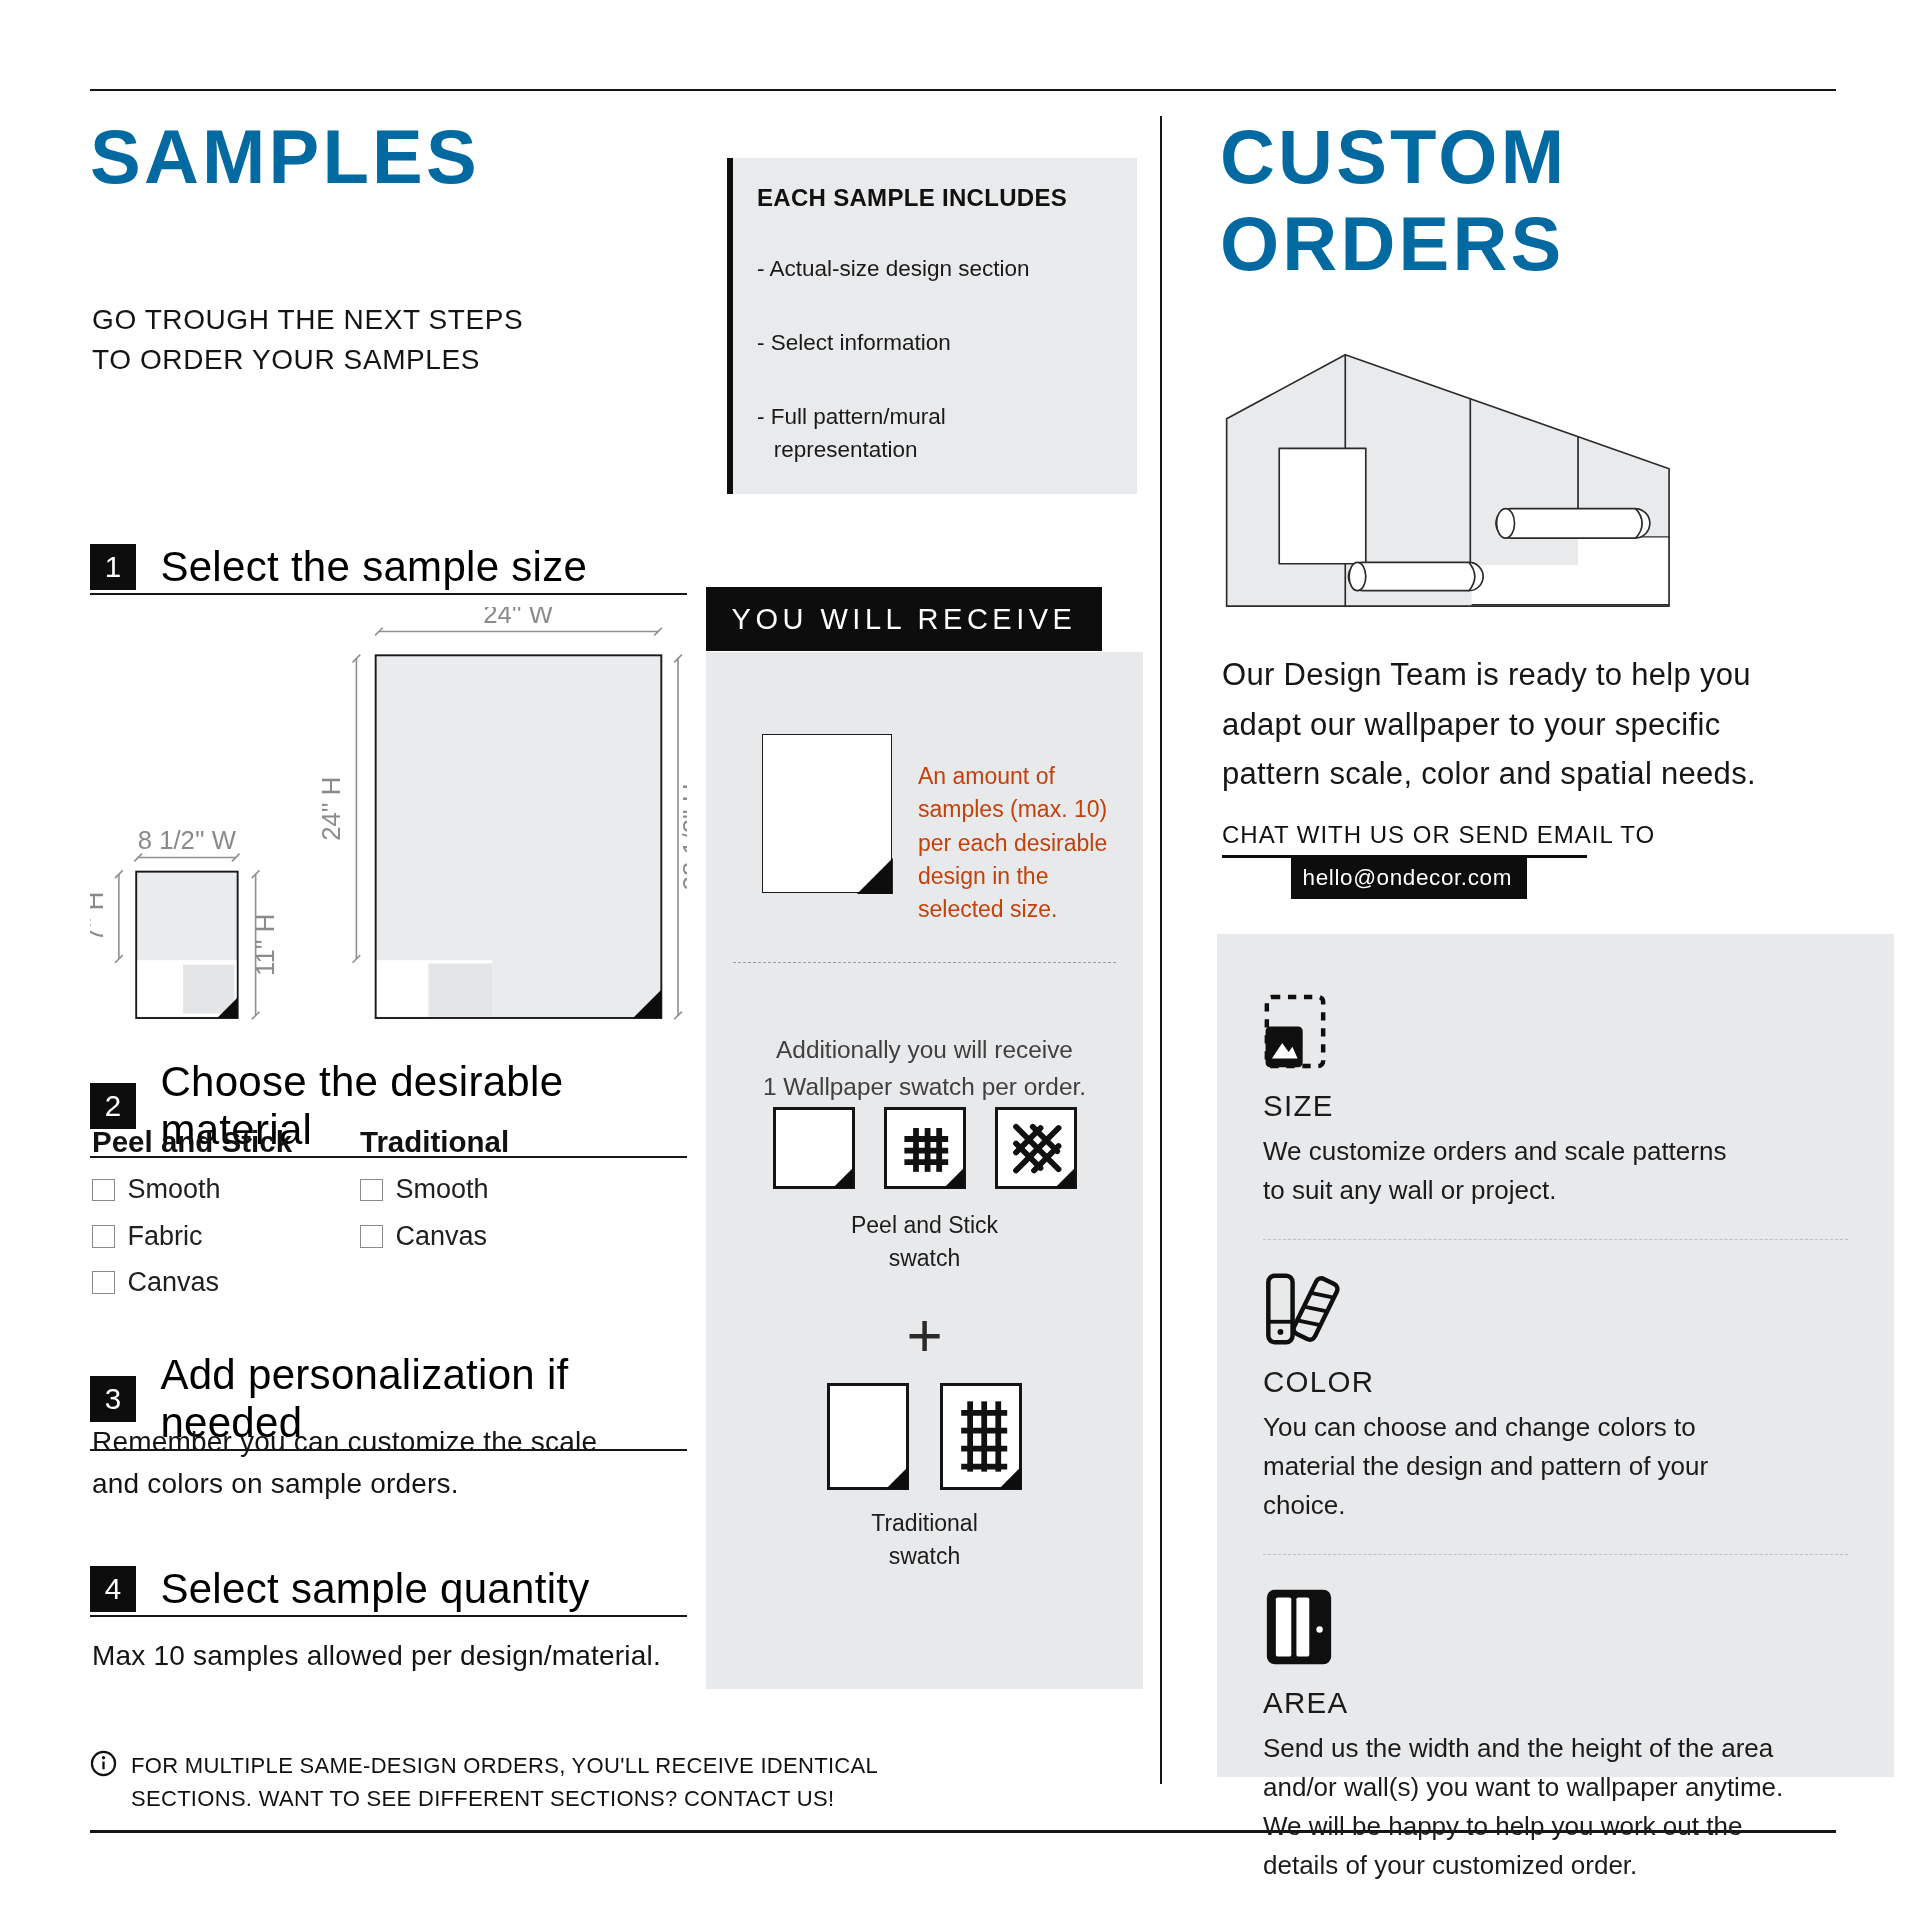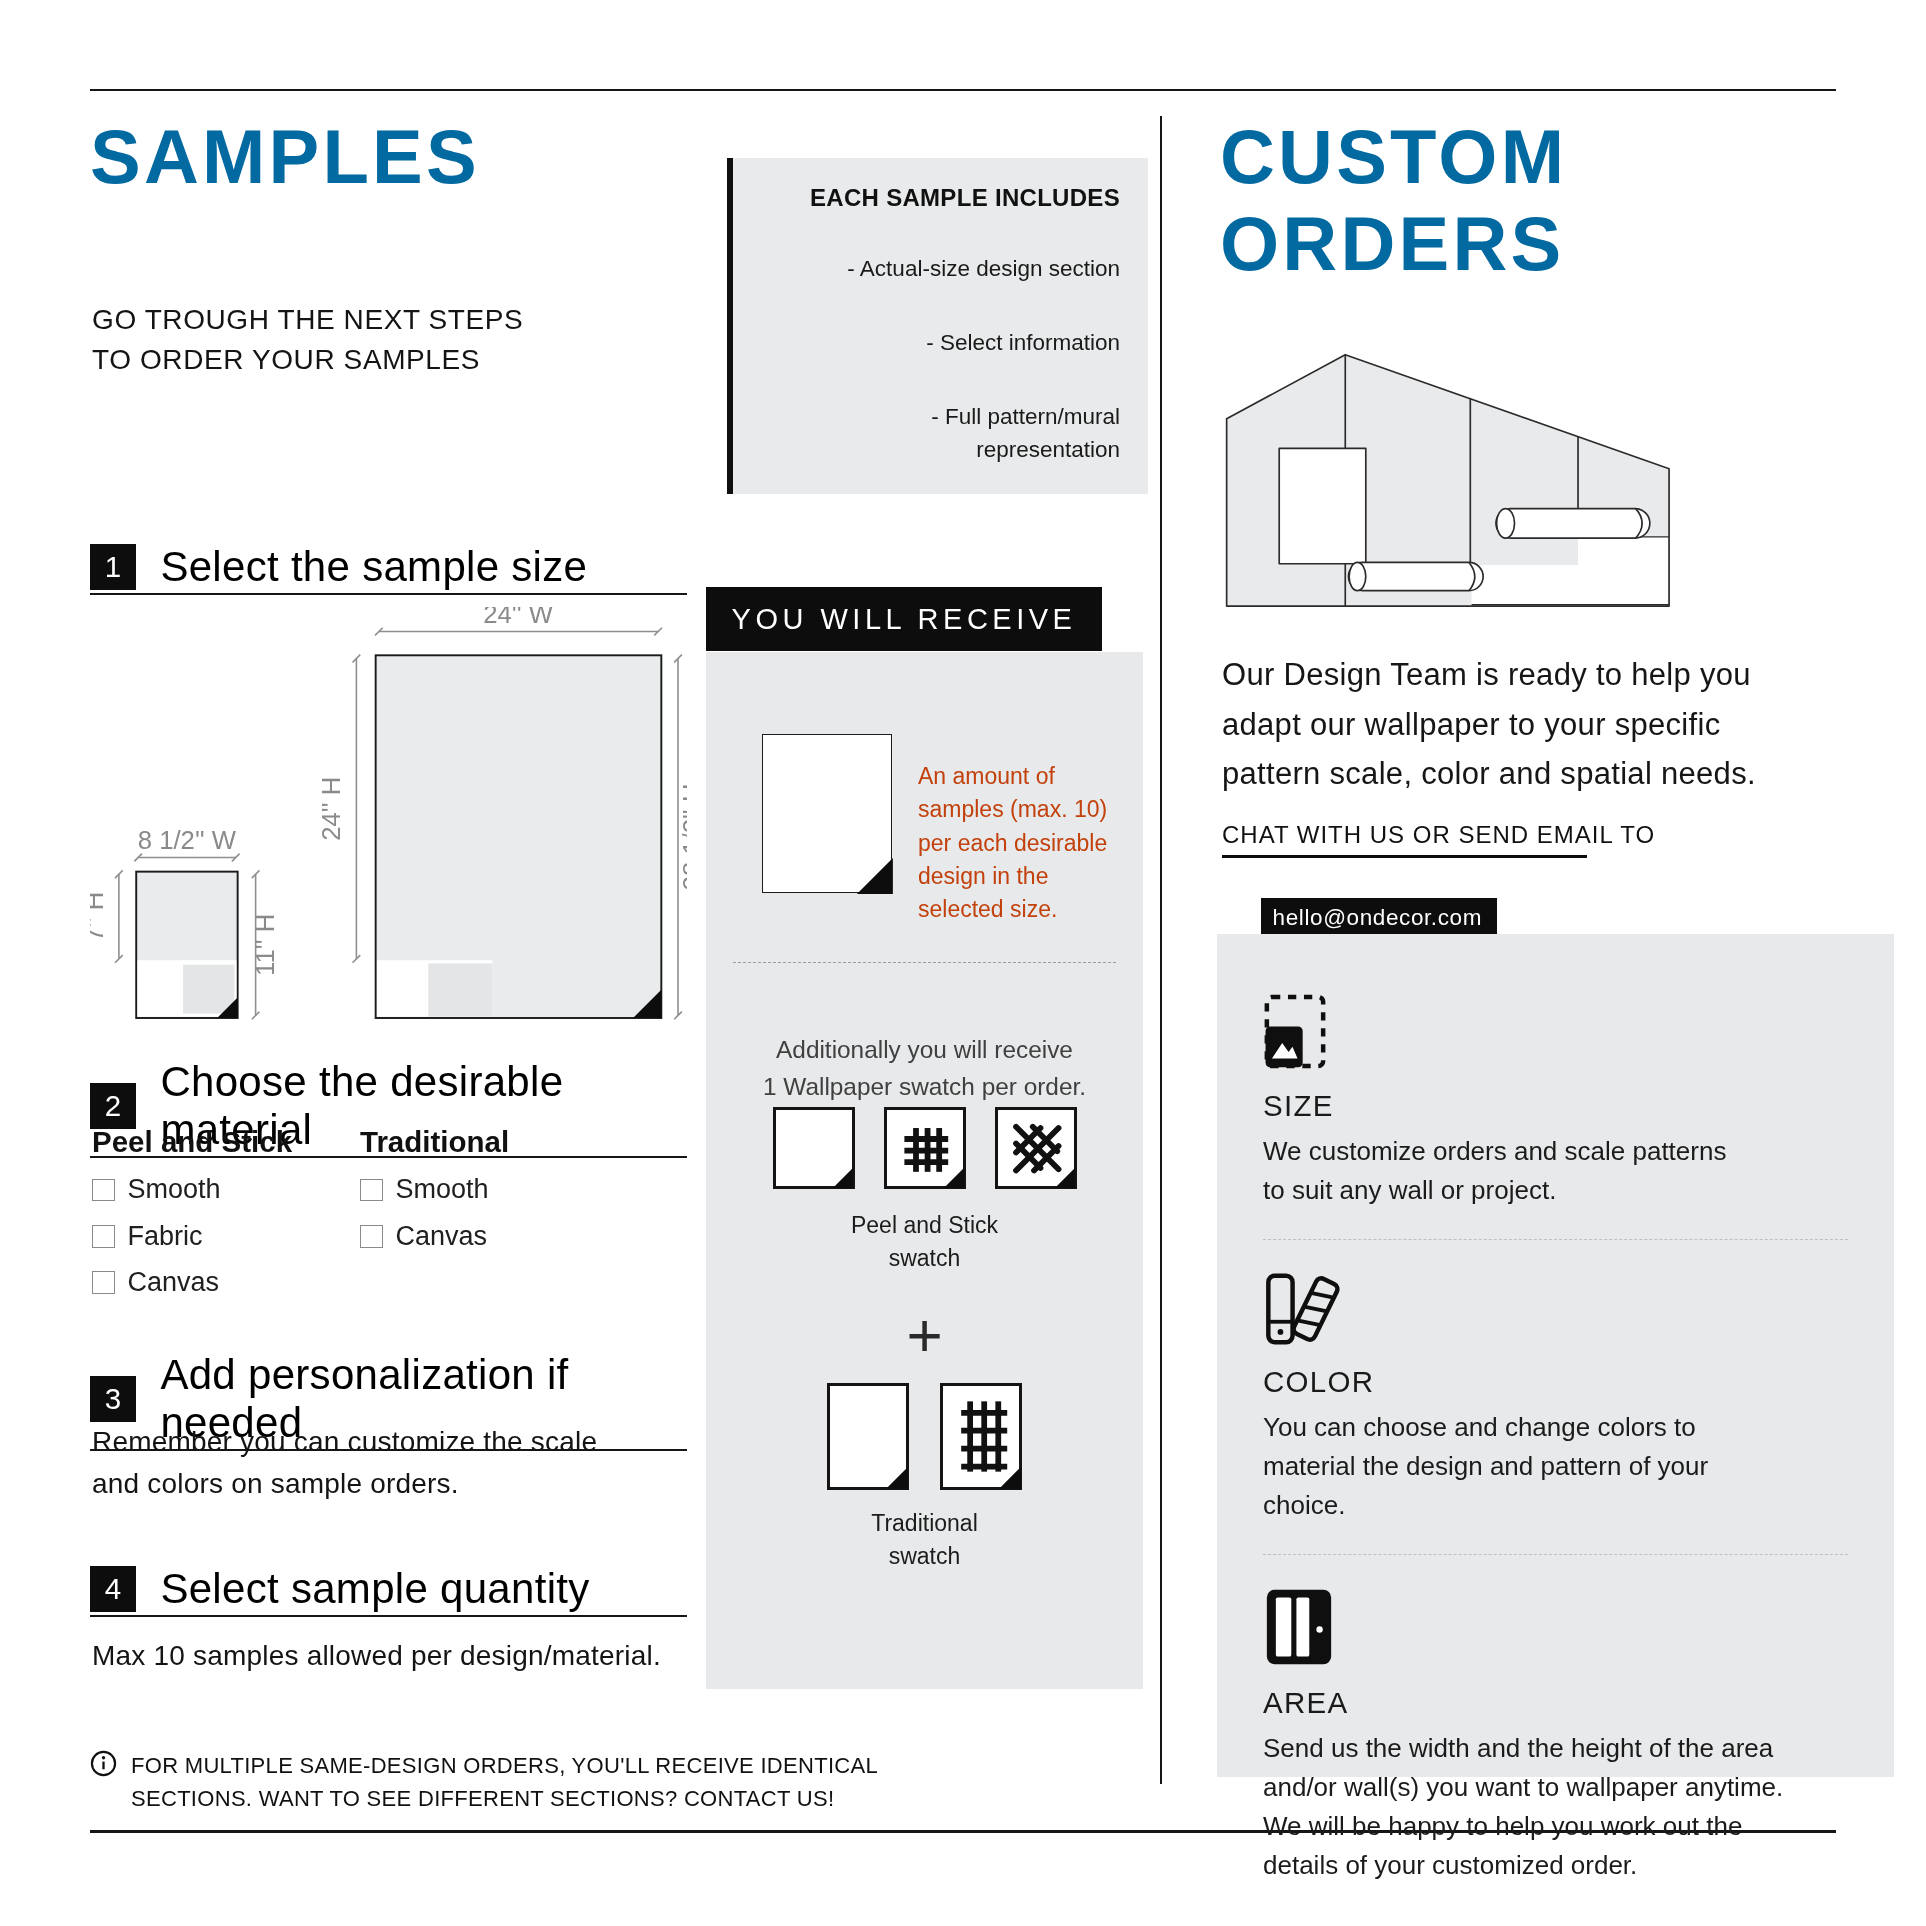--- a/index.html
+++ b/index.html
@@ -22,21 +22,21 @@
     display:flex;align-items:center;justify-content:center;font-weight:400;flex:0 0 46px;}
   .step-label{margin-left:24.4px;font-size:42px;color:#000000;letter-spacing:0.3px;}
   .step-underline{height:2.6px;background:#161616;margin-top:1.9px;}
   .body-text{font-size:28px;line-height:1.5;color:#141414;letter-spacing:0.2px;}
   
   .mat-title{font-size:29.5px;font-weight:bold;color:#111;}
   .mat-item{display:flex;align-items:center;font-size:27px;color:#202020;margin-top:15.4px;}
   .checkbox{width:20.5px;height:20.5px;border:1.9px solid #8a8a8a;margin-right:13px;flex:0 0 20.5px;}
   
   .includes-box{left:727px;top:158px;width:352px;background:#e9eaeb;border-left:6.4px solid #0f0f0f;
-    padding:26px 28px 27px 35px;text-align:right;}
+    padding:26px 28px 27px 24px;}
   .includes-title{font-size:24px;font-weight:bold;color:#111;margin-bottom:14px;letter-spacing:0.3px;}
   .includes-item{font-size:22.5px;line-height:1.5;color:#1a1a1a;padding-left:16.7px;text-indent:-16.7px;white-space:pre-line;margin-top:40px;}
   
   .receive-header{left:706px;top:587px;width:396px;height:64px;background:#0d0d0d;color:#ffffff;
     display:flex;align-items:center;justify-content:center;font-size:29px;letter-spacing:4.5px;font-weight:300;}
   .receive-panel{left:706px;top:652px;width:437px;height:1037px;background:#e8e9ea;}
   .paper-icon{position:absolute;left:56px;top:82px;width:128px;height:157px;background:#fff;border:1.9px solid #1d1d1d;}
   .fold{position:absolute;right:-1.9px;bottom:-1.9px;background:#0d0d0d;clip-path:polygon(0 100%,100% 0,100% 100%);}
   .amount-text{position:absolute;left:212px;top:108px;width:212px;font-size:23px;line-height:1.45;color:#c2410c;}
   .dash-div{position:absolute;left:27px;right:27px;border-top:1.9px dashed #9e9e9e;}
@@ -298,21 +298,21 @@
     <path d="M388,336 q18,22 0,44" fill="none"></path>
   </g>
 </svg>
 
 <div class="abs paragraph ml" style="left:1222px;top:650px;">Our Design Team is ready to help you
 adapt our wallpaper to your specific
 pattern scale, color and spatial needs.</div>
 
 <div class="abs chat-label" style="left:1222px;top:821px;">CHAT WITH US OR SEND EMAIL TO</div>
 <div class="abs chat-bar" style="left:1222px;top:855px;width:365px;"></div>
-<div class="abs" style="left:1261px;top:858px;margin-top:40px;">
+<div class="abs" style="left:1291px;top:858px;">
   <span class="email-badge">hello@ondecor.com</span>
 </div>
 
 <div class="abs features-panel">
 
   
   <svg width="64" height="77" viewBox="0 0 100 120">
     <rect x="6" y="6" width="88" height="108" rx="8" fill="none" stroke="#0f0f0f" stroke-width="7" stroke-dasharray="13 12"></rect>
     <rect x="4" y="52" width="58" height="64" rx="7" fill="#0f0f0f"></rect>
     <path d="M14,102 L30,78 L40,92 L46,84 L54,102 Z" fill="#ffffff"></path>

